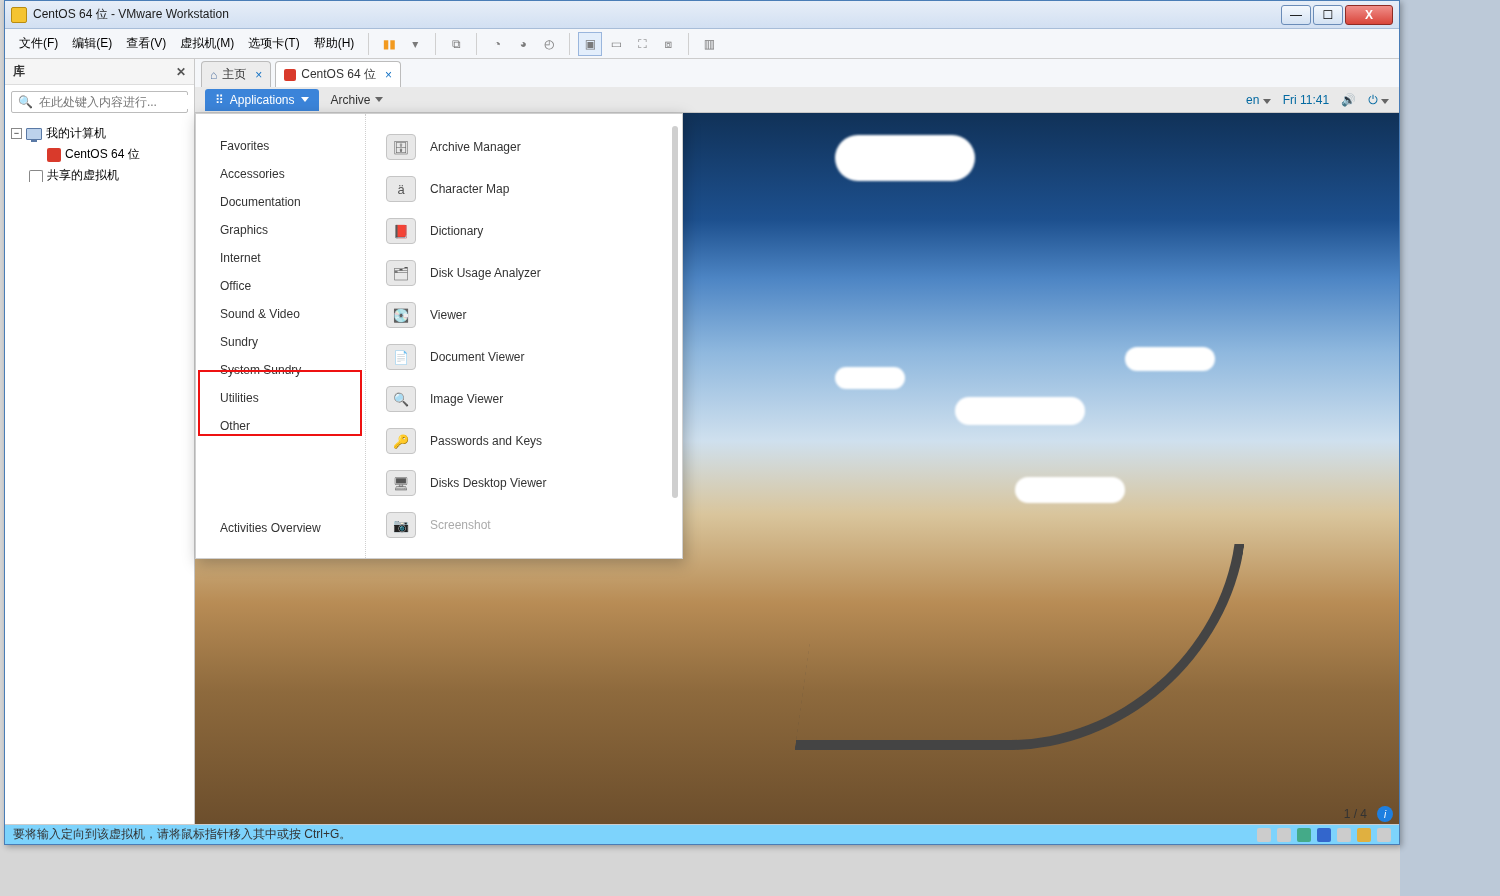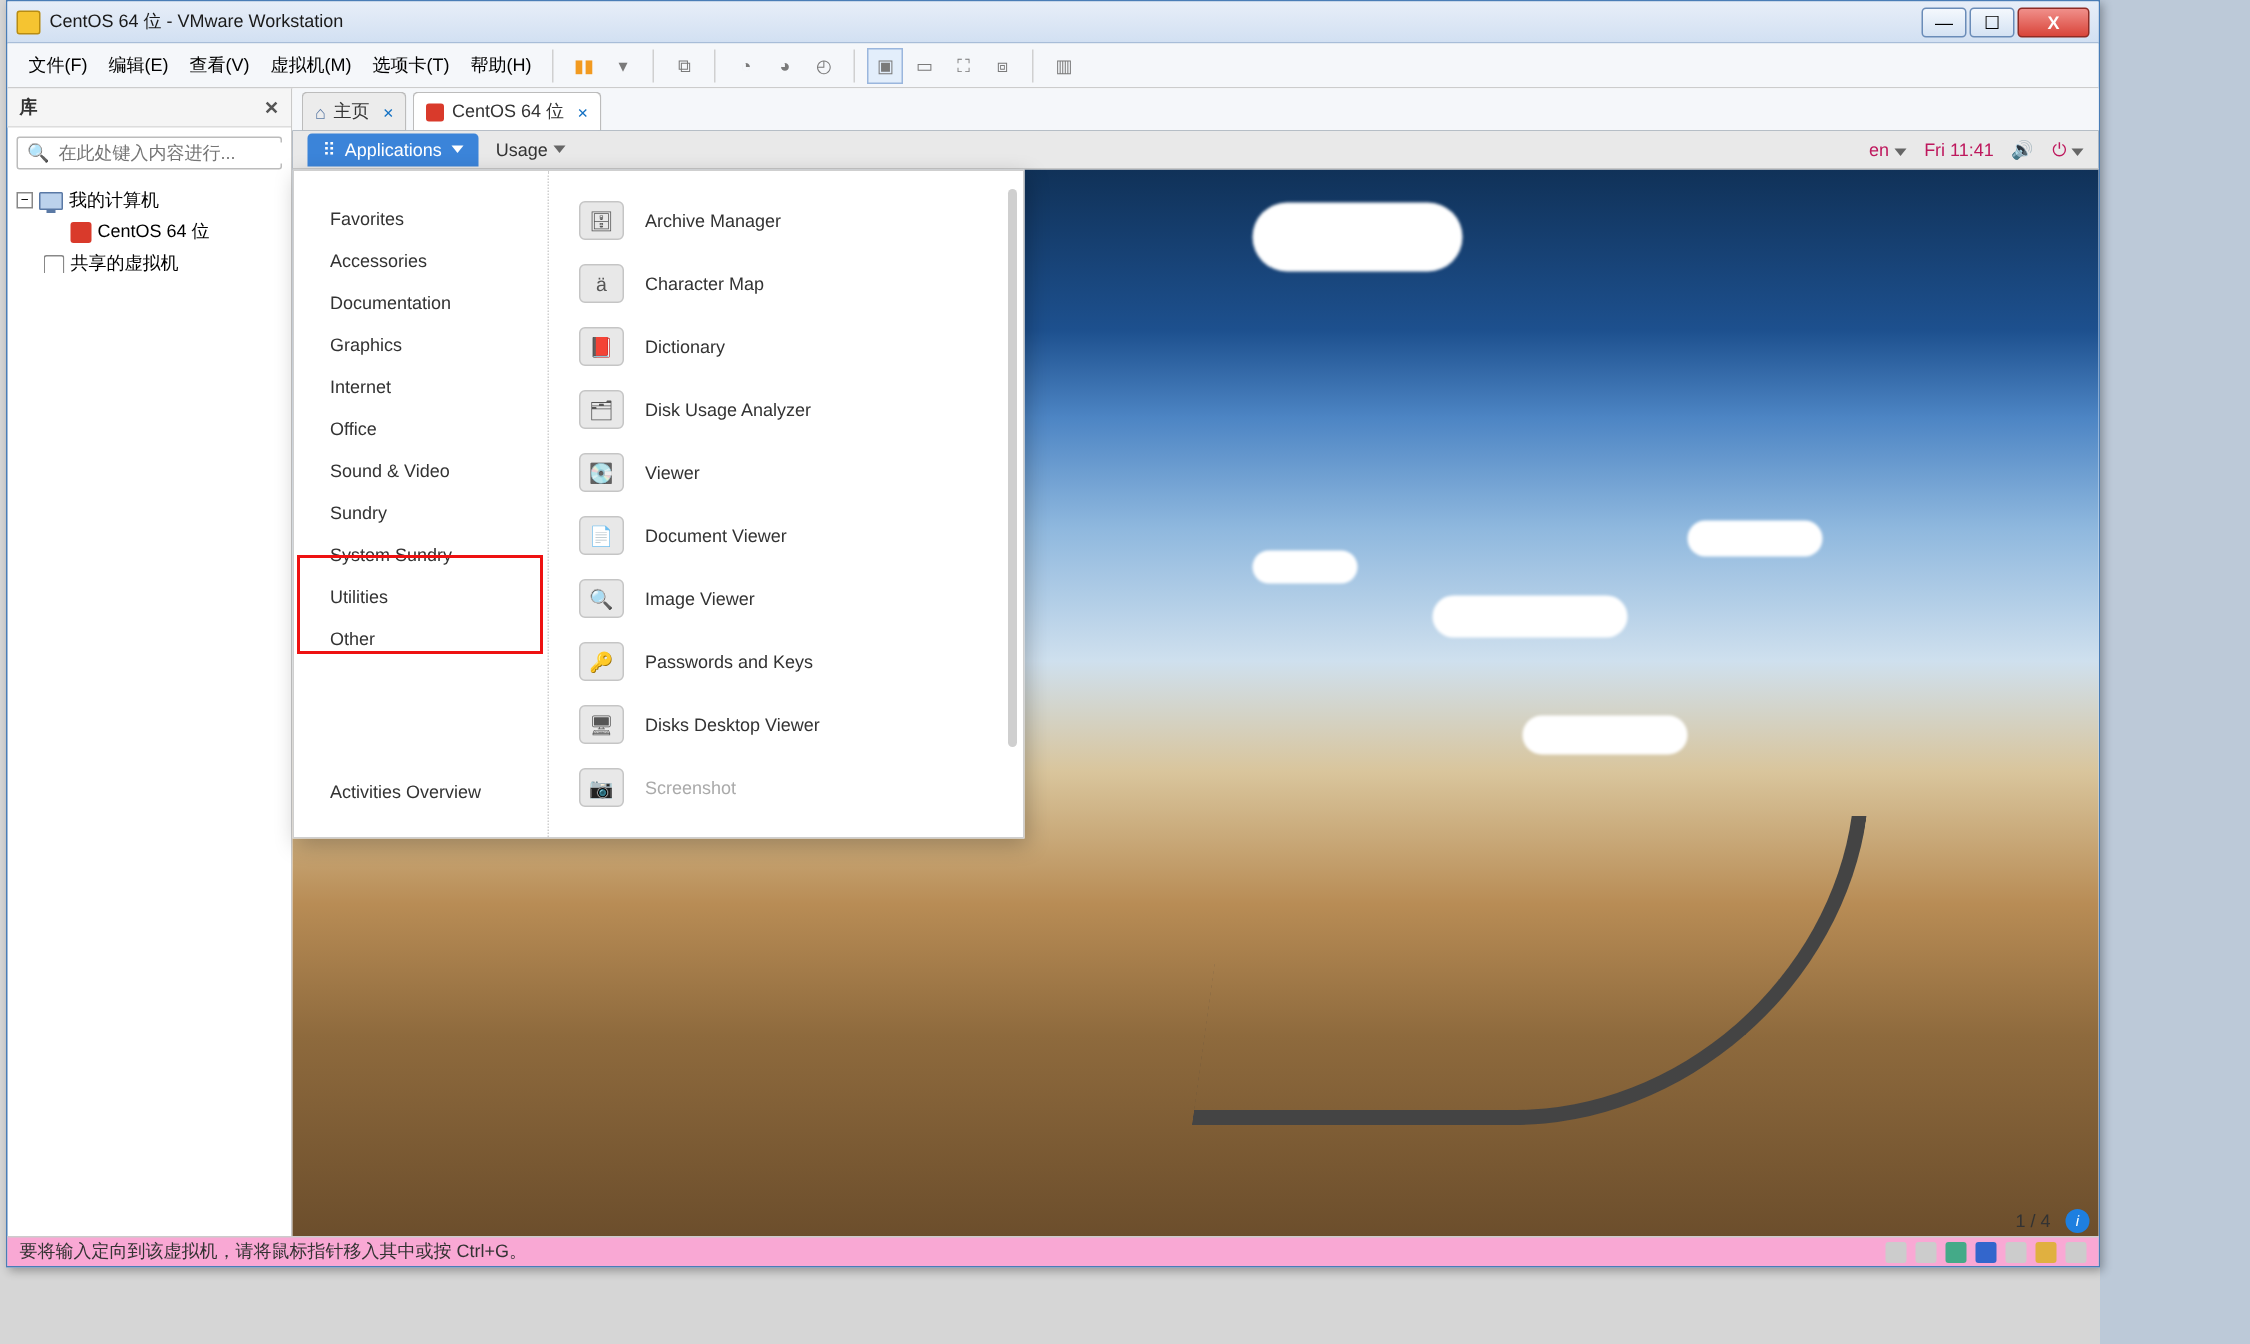--- a/index.html
+++ b/index.html
@@ -39,34 +39,34 @@
   .tab-x{color:#1572c4;margin-left:4px;}
   .guest{flex:1;position:relative;background:linear-gradient(#0d2a4b 0%,#1d508e 18%,#4d85c4 26%,#8fb8de 36%,#cfe0ee 48%,#d9c59c 58%,#b88c55 70%,#8e6a3d 82%,#6c4e2c 100%);}
   .road{position:absolute;right:14%;bottom:10%;width:35%;height:28%;border-bottom:10px solid #444;border-right:10px solid #444;border-radius:0 0 220px 0;transform:skewX(-8deg);}
   .cloud{position:absolute;background:#fff;border-radius:50px;filter:blur(1px);} 
   .gnome-bar{position:absolute;left:0;right:0;top:0;height:26px;background:#e9e9e9;border-bottom:1px solid #c7c7c7;display:flex;align-items:center;padding:0 10px;gap:4px;color:#333}
   .apps-btn{background:#3b84d9;color:#fff;padding:4px 10px;border-radius:3px 3px 0 0;display:flex;align-items:center;gap:6px;}
   .places-btn{padding:4px 8px;display:flex;align-items:center;gap:4px;}
   .tri{width:0;height:0;border-left:4px solid transparent;border-right:4px solid transparent;display:inline-block;}
   .tri.down{border-top:5px solid currentColor;}
   .bar-spacer{flex:1;}
-  .bar-right{display:flex;align-items:center;gap:12px;color:#be185d;font-size:13px;}
+  .bar-right{display:flex;align-items:center;gap:12px;color:#0369a1;font-size:13px;}
   .app-menu{position:absolute;left:0;top:26px;width:488px;background:#fff;border:1px solid #cfcfcf;box-shadow:2px 4px 14px rgba(0,0,0,.25);display:flex;font-size:13px;color:#333;}
   .cats{width:170px;border-right:1px dotted #cfcfcf;padding:18px 0 16px;display:flex;flex-direction:column;}
   .cat{padding:7px 24px;}
   .red-box{position:absolute;border:2px solid #e11;}
   .apps{flex:1;padding:12px 0;position:relative;}
   .app-row{display:flex;align-items:center;gap:14px;padding:8px 20px;}
   .app-row.dim{color:#aaa;}
   .app-ic{width:30px;height:26px;background:#e8e8e8;border:1px solid #c5c5c5;border-radius:4px;display:flex;align-items:center;justify-content:center;font-size:13px;color:#555;}
   .scroll-ind{position:absolute;right:4px;top:12px;width:6px;bottom:60px;background:#cfcfcf;border-radius:3px;}
   .cat-spacer{flex:1;}
   .guest-bottom{position:absolute;right:6px;bottom:2px;display:flex;align-items:center;gap:10px;color:#333;font-size:13px;}
   .blue-circle{width:16px;height:16px;border-radius:50%;background:#1e7fe0;color:#fff;display:flex;align-items:center;justify-content:center;font-size:10px;font-style:italic;}
-  .statusbar{height:20px;border-top:1px solid #ccc;display:flex;align-items:center;padding:0 8px;background:#f9a8d4;color:#333;}
+  .statusbar{height:20px;border-top:1px solid #ccc;display:flex;align-items:center;padding:0 8px;background:#7dd3fc;color:#333;}
   .tray{margin-left:auto;display:flex;gap:6px;align-items:center;}
   .tray .dot{width:14px;height:14px;background:#ccc;border-radius:2px;}
   .hosttabs{position:absolute;left:0;right:0;top:0;}
   .ht{position:absolute;top:0;height:28px;display:flex;align-items:center;gap:6px;background:#b8c7da;border:1px solid #6a8cb8;border-radius:4px 4px 0 0;padding:0 10px;font-size:12px;color:#30425a;}
   .ht .favicon{width:14px;height:14px;background:#cc3a2b;border-radius:2px;}
   .ht.active{background:linear-gradient(#e7eef8,#d2e0f2);} 
 </style>
 </head>
 <body>
 
@@ -187,21 +187,21 @@
         <div class="cloud" style="left:820px;top:390px;width:110px;height:26px;"></div>
         <div class="road"></div>
 
         <div class="gnome-bar">
           <div class="apps-btn">
             <span>⠿</span>
             <span>Applications</span>
             <span class="tri down"></span>
           </div>
           <div class="places-btn">
-            <span>Usage</span>
+            <span>Archive</span>
             <span class="tri down" style="color:#666"></span>
           </div>
           <div class="bar-spacer"></div>
           <div class="bar-right">
             <span><span>en</span> <span class="tri down" style="color:#666"></span></span>
             <span>Fri 11:41</span>
             <span>🔊</span>
             <span>⏻ <span class="tri down" style="color:#666"></span></span>
           </div>
         </div>

